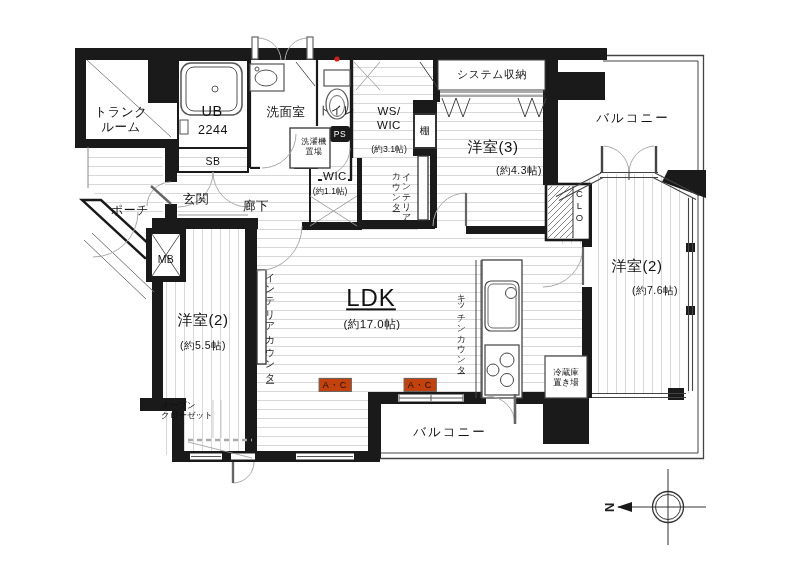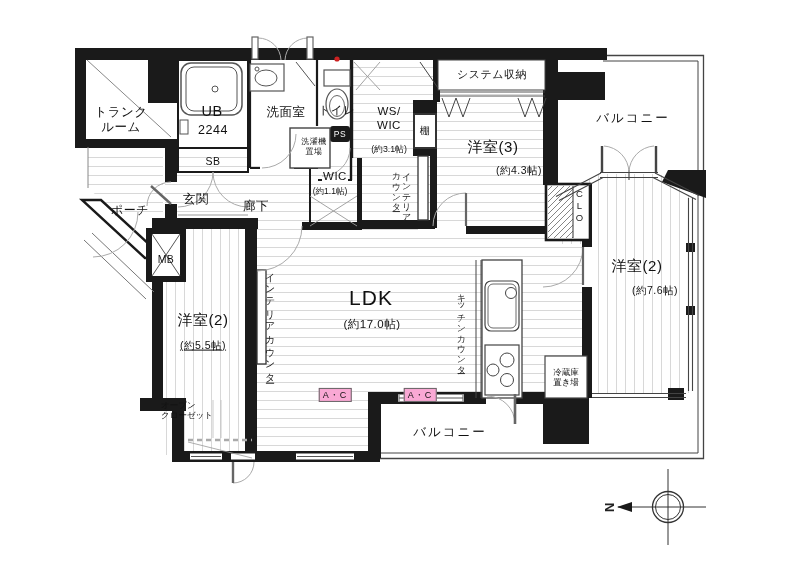--- a/index.html
+++ b/index.html
@@ -5,21 +5,21 @@
   html,body{margin:0;padding:0;background:#fff;}
   #stage{position:relative;width:800px;height:565px;background:#ffffff;overflow:hidden;
          font-family:"Liberation Sans","DejaVu Sans",sans-serif;}
   #plan-svg{position:absolute;left:0;top:0;}
   .lbl{position:absolute;transform:translate(-50%,-50%);white-space:pre-line;text-align:center;
        color:#111;line-height:1.22;letter-spacing:.5px;}
   .vlbl{position:absolute;writing-mode:vertical-rl;text-orientation:mixed;color:#222;
         letter-spacing:1px;line-height:1.15;}
   .upright{text-orientation:upright;}
   .white{color:#fff;}
-  .acbox{border:1px solid #666;background:#f9a8d4;padding:0 3px;line-height:1.35;letter-spacing:1px;margin-top:10px;}
+  .acbox{border:1px solid #666;background:#c2410c;padding:0 3px;line-height:1.35;letter-spacing:1px;}
   .north{transform:translate(-50%,-50%) rotate(-90deg);font-weight:bold;color:#222;}
   .leftalign{transform:none;text-align:left;}
 </style>
 </head>
 <body>
 
 <div id="stage">
 
 <svg id="plan-svg" width="800" height="565" viewBox="0 0 800 565">
   <defs>
@@ -269,23 +269,23 @@
 <div class="lbl" style="left:655px;top:290px;font-size:10.5px;">(約7.6帖)</div>
 <div class="lbl" style="left:130px;top:194px;font-size:12px;margin-top:16px;">ポーチ</div>
 <div class="lbl" style="left:196px;top:200px;font-size:12.5px;text-align:right;">玄関</div>
 <div class="lbl" style="left:213px;top:161px;font-size:10.5px;">SB</div>
 <div class="lbl" style="left:256px;top:207px;font-size:12.5px;">廊下</div>
 <div class="lbl" style="left:335px;top:176px;font-size:11.5px;">WIC</div>
 <div class="lbl" style="left:330px;top:191px;font-size:8.5px;letter-spacing:0;">(約1.1帖)</div>
 <div class="vlbl" style="left:391px;top:166px;height:56px;font-size:9px;letter-spacing:0;">インテリアカウンター</div>
 <div class="lbl" style="left:166px;top:259px;font-size:10.5px;">MB</div>
 <div class="lbl" style="left:203px;top:320px;font-size:15px;">洋室(2)</div>
-<div class="lbl" style="left:203px;top:345px;font-size:10.5px;text-decoration:underline;">(約5.5帖)</div>
+<div class="lbl" style="left:203px;top:345px;font-size:10.5px;">(約5.5帖)</div>
 <div class="vlbl" style="left:264px;top:266px;height:132px;font-size:10px;">インテリアカウンター</div>
-<div class="lbl" style="left:371px;top:298px;font-size:21px;letter-spacing:1px;">LDK</div>
+<div class="lbl" style="left:371px;top:298px;font-size:24px;letter-spacing:1px;text-decoration:underline;">LDK</div>
 <div class="lbl" style="left:372px;top:324px;font-size:11.5px;">(約17.0帖)</div>
 <div class="vlbl" style="left:456px;top:287px;height:92px;font-size:9px;letter-spacing:0;">キッチンカウンター</div>
 <div class="lbl white" style="left:492px;top:269px;font-size:8.5px;">PS</div>
 <div class="lbl" style="left:566px;top:377px;font-size:8.5px;letter-spacing:0;">冷蔵庫
 置き場</div>
 <div class="lbl leftalign" style="left:161px;top:400px;font-size:8.5px;letter-spacing:0;">オープン
 クローゼット</div>
 <div class="lbl acbox" style="left:335px;top:385px;font-size:9px;">A・C</div>
 <div class="lbl acbox" style="left:420px;top:385px;font-size:9px;">A・C</div>
 <div class="lbl" style="left:450px;top:433px;font-size:12.5px;letter-spacing:2px;">バルコニー</div>

